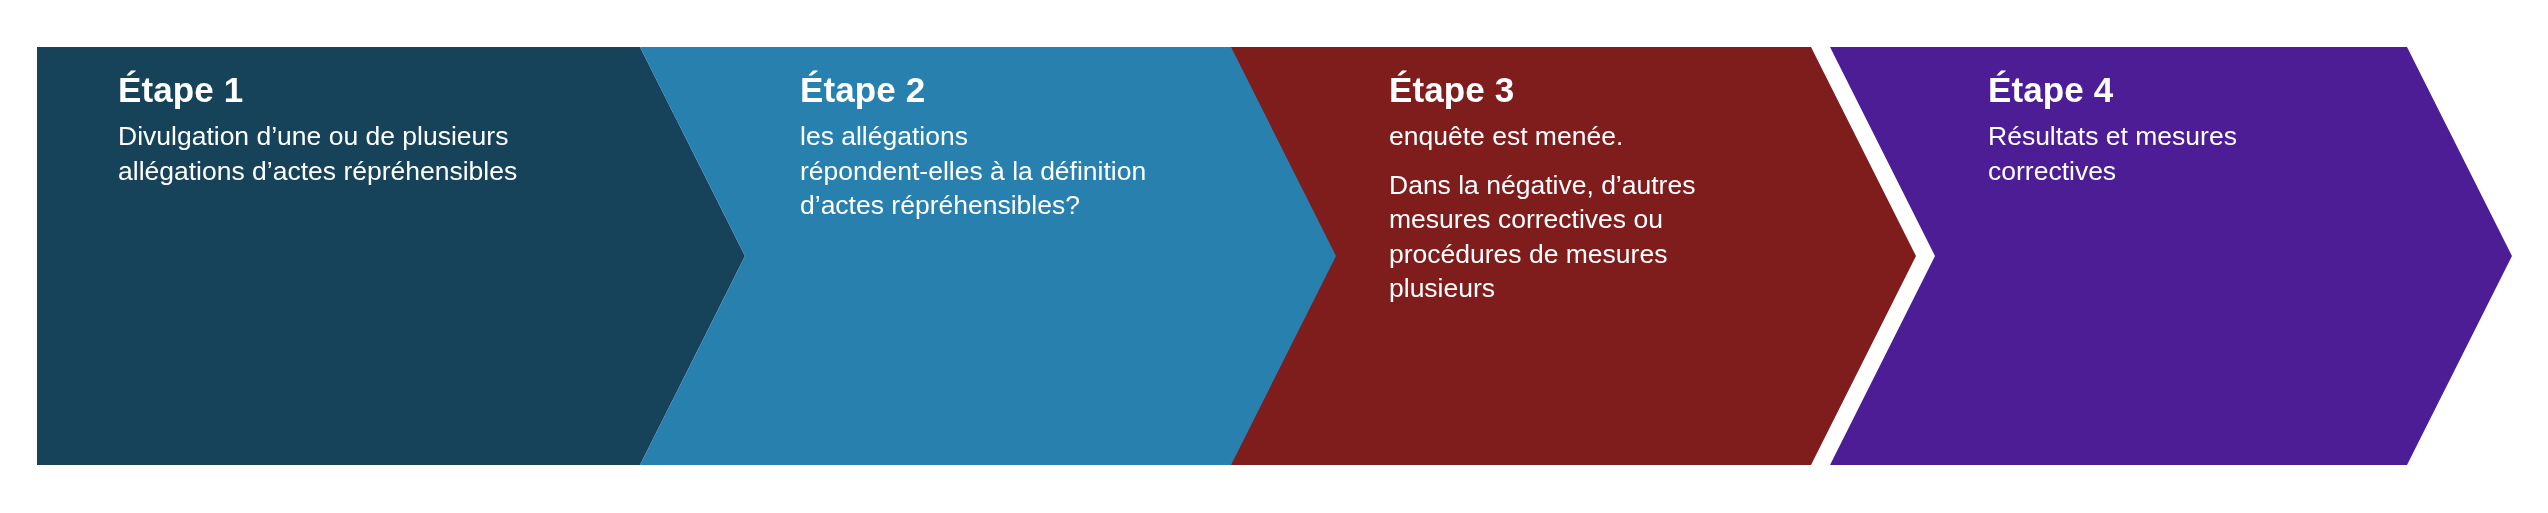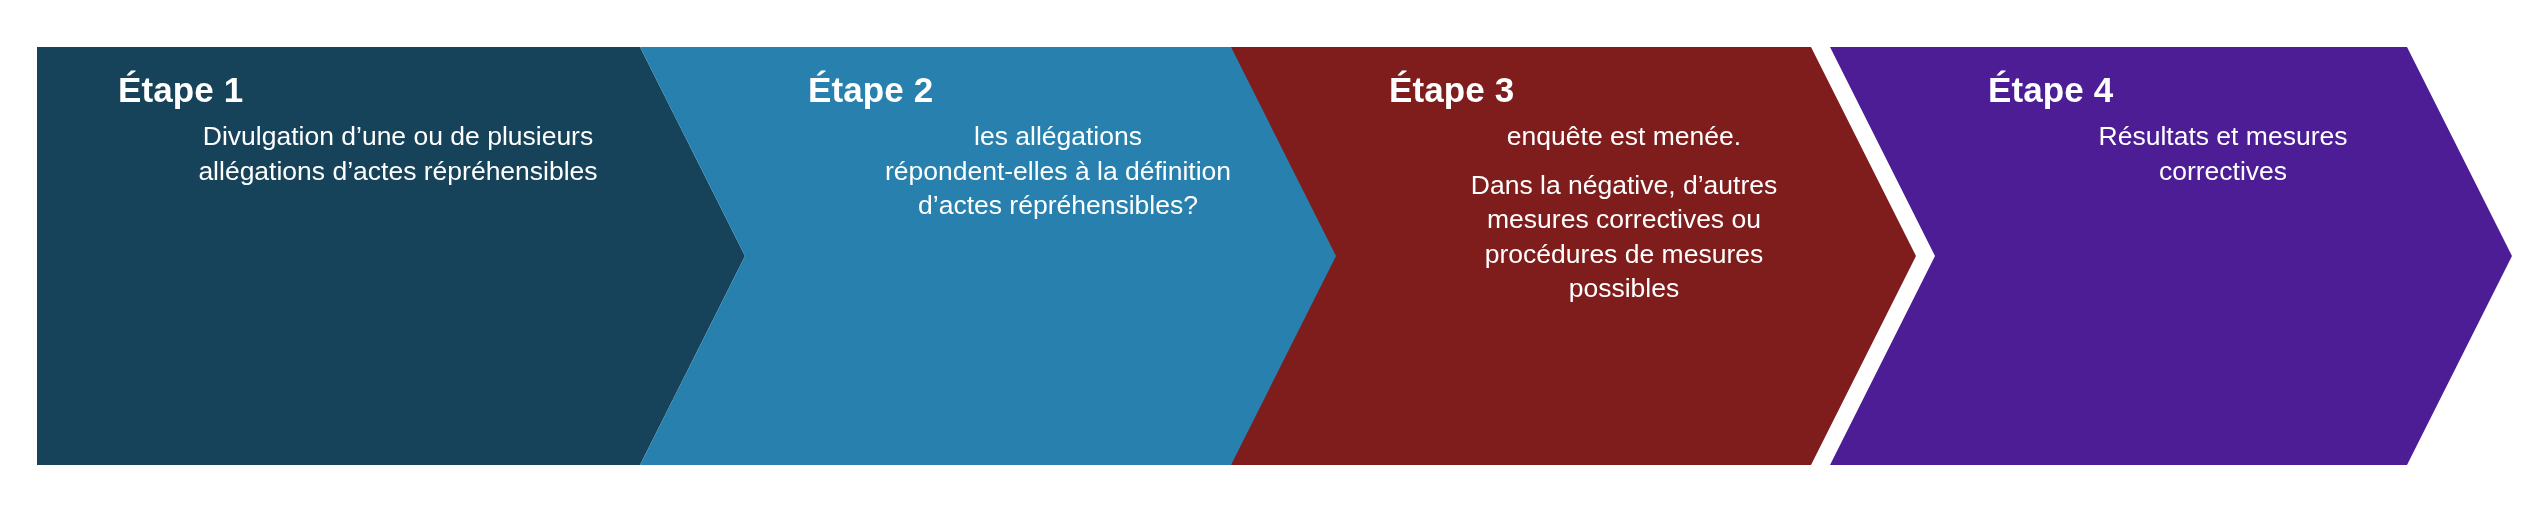--- a/index.html
+++ b/index.html
@@ -71,42 +71,41 @@
 
   .step-body p {
     margin: 0 0 14px 0;
   }
   .step-body p:last-child {
     margin-bottom: 0;
   }
 
   .step-body p span {
     display: block;
-    text-align: center;
   }
 </style>
 </head>
 <body>
 
 <div id="process-flow">
 
   <div class="chevron first" style="left:37px; width:708px; background:#16435a;">
     <div class="chevron-content" style="left:81px; width:560px;">
       <div class="step-title">Étape 1</div>
       <div class="step-body">
         <p>
           <span>Divulgation d’une ou de plusieurs</span>
           <span>allégations d’actes répréhensibles</span>
         </p>
       </div>
     </div>
   </div>
 
   <div class="chevron notched" style="left:640px; width:705px; background:#2880ae;">
-    <div class="chevron-content" style="left:168px; width:500px;">
+    <div class="chevron-content" style="left:160px; width:500px;">
       <div class="step-title">Étape 2</div>
       <div class="step-body">
         <p>
           <span>les allégations</span>
           <span>répondent-elles à la définition</span>
           <span>d’actes répréhensibles?</span>
         </p>
       </div>
     </div>
   </div>
@@ -115,21 +114,21 @@
     <div class="chevron-content" style="left:158px; width:470px;">
       <div class="step-title">Étape 3</div>
       <div class="step-body">
         <p>
           <span>enquête est menée.</span>
         </p>
         <p>
           <span>Dans la négative, d’autres</span>
           <span>mesures correctives ou</span>
           <span>procédures de mesures</span>
-          <span>possibles</span>
+          <span>plusieurs</span>
         </p>
       </div>
     </div>
   </div>
 
   <div class="chevron notched" style="left:1830px; width:682px; background:#4c1d95;">
     <div class="chevron-content" style="left:158px; width:470px;">
       <div class="step-title">Étape 4</div>
       <div class="step-body">
         <p>

